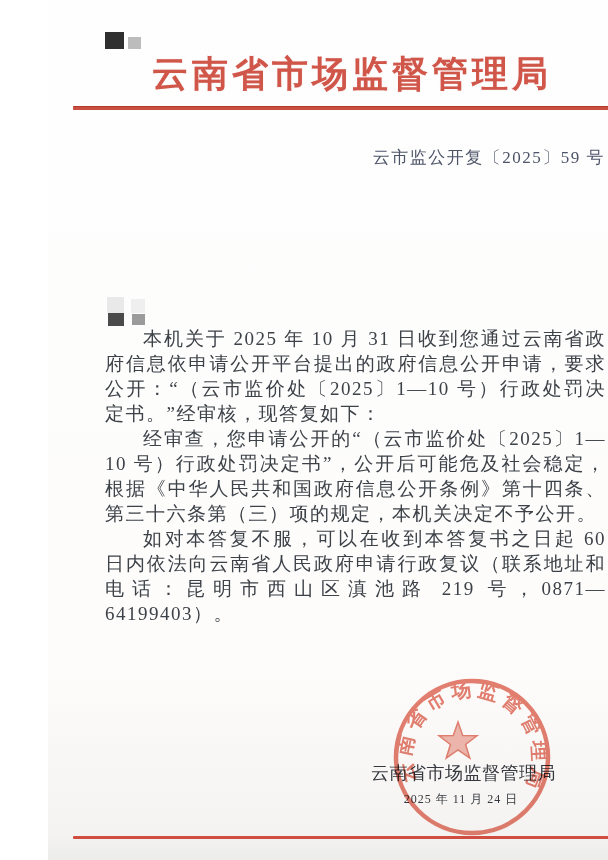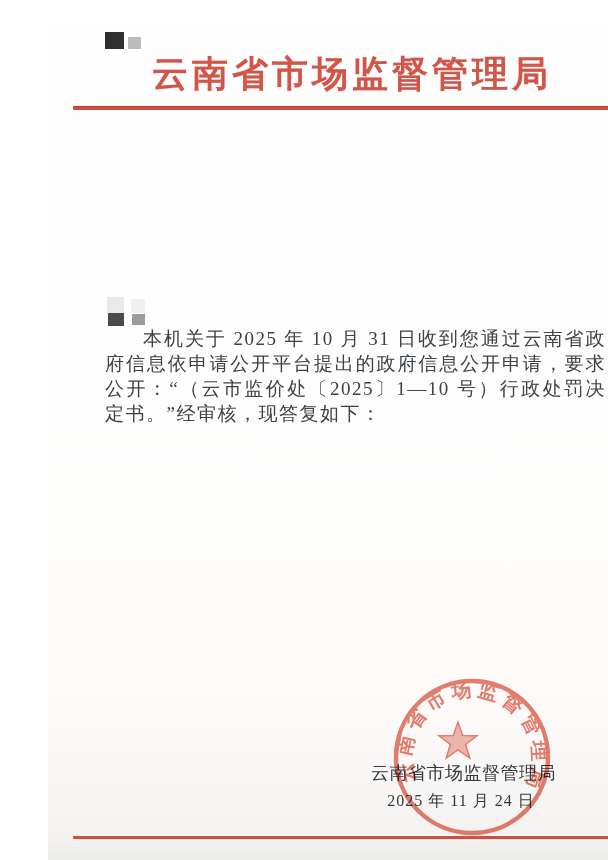--- a/index.html
+++ b/index.html
@@ -49,21 +49,21 @@
     color:#3d4248;text-align:justify;
   }
   .body-block p{margin:0;text-indent:2em;}
   
   .signature{
     position:absolute;left:323px;top:761px;width:180px;text-align:center;
     font-size:18px;color:#35383e;letter-spacing:.5px;white-space:nowrap;
   }
   .sign-date{
     position:absolute;left:327px;top:791px;width:172px;text-align:center;
-    font-size:16px;color:#35383e;letter-spacing:1px;white-space:nowrap;
+    font-size:12px;color:#35383e;letter-spacing:1px;white-space:nowrap;
   }
   
   .seal{
     position:absolute;left:338px;top:676px;width:172px;height:166px;
     opacity:.85;mix-blend-mode:multiply;
   }
   .footer-rule{
     position:absolute;left:25px;top:836px;width:553px;height:3px;
     background:#cf4e3f;border-radius:1px;
   }
@@ -72,29 +72,32 @@
 <body>
 
 <div class="page">
 
   <div class="redact r-top-a"></div>
   <div class="redact r-top-b"></div>
 
   <div class="agency-header">云南省市场监督管理局</div>
   <div class="header-rule"></div>
 
+  <div class="doc-number">云市监公开复〔2025〕59 号</div>
 
 
   <div class="redact r-addr-a1"></div>
   <div class="redact r-addr-a2"></div>
   <div class="redact r-addr-b1"></div>
   <div class="redact r-addr-b2"></div>
 
   <div class="body-block">
     <p>本机关于 2025 年 10 月 31 日收到您通过云南省政府信息依申请公开平台提出的政府信息公开申请，要求公开：“（云市监价处〔2025〕1—10 号）行政处罚决定书。”经审核，现答复如下：</p>
+    <p>经审查，您申请公开的“（云市监价处〔2025〕1—10 号）行政处罚决定书”，公开后可能危及社会稳定，根据《中华人民共和国政府信息公开条例》第十四条、第三十六条第（三）项的规定，本机关决定不予公开。</p>
+    <p>如对本答复不服，可以在收到本答复书之日起 60 日内依法向云南省人民政府申请行政复议（联系地址和电话：昆明市西山区滇池路 219 号，0871—64199403）。</p>
   </div>
 
   <div class="signature">云南省市场监督管理局</div>
   <div class="sign-date">2025 年 11 月 24 日</div>
 
   <svg class="seal" viewBox="0 0 172 166" xmlns="http://www.w3.org/2000/svg">
     <circle cx="86" cy="81" r="76" fill="none" stroke="#e06a58" stroke-width="4.5"></circle>
     <polygon points="72,46 76.7,59.5 91,59.8 79.6,68.5 83.8,82.2 72,74 60.2,82.2 64.4,68.5 53,59.8 67.3,59.5" fill="rgba(224,106,88,0.55)" stroke="#e06a58" stroke-width="1.5"></polygon>
     <defs>
       <path id="sealArc" d="M 30.7 106.8 A 61 61 0 1 1 141.3 106.8" fill="none"></path>

